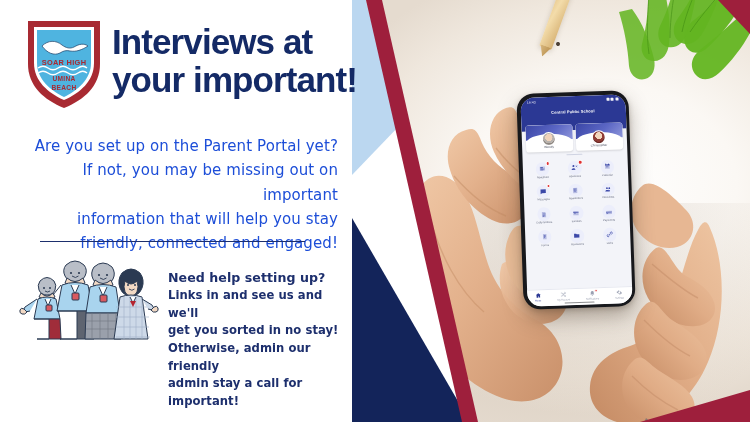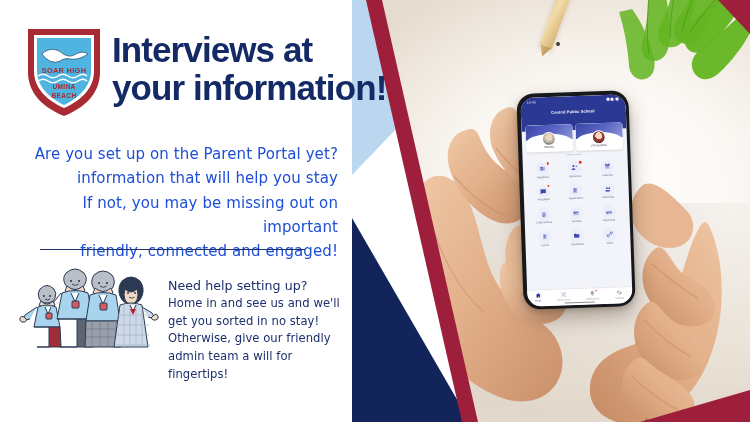--- a/index.html
+++ b/index.html
@@ -84,41 +84,41 @@
   .tab { display:flex; flex-direction:column; align-items:center; gap:1px; position:relative; }
   .tab svg { width:6px; height:6px; }
   .tab-label { font-size:2.4px; color:#8a90a4; }
   .tab.active .tab-label { color:#2b3894; }
   .tab-badge { position:absolute; right:1px; top:-.5px; width:3.4px; height:3.4px;
      border-radius:50%; background:#e03232; border:.5px solid #fff; }
   .home-ind { position:absolute; left:50%; bottom:1.5px; transform:translateX(-50%);
      width:30px; height:1.4px; border-radius:1px; background:#1c1d22; opacity:.5; }
 
   
-  .content { position:absolute; left:0; top:12px; width:400px; height:380px; }
+  .content { position:absolute; left:0; top:4px; width:400px; height:380px; }
 
   .crest { position:absolute; left:22px; top:12px; width:84px; height:96px; }
 
   .headline { position:absolute; left:112px; top:19px; width:310px;
      font-size:35px; font-weight:bold; line-height:1.08; color:#142a66;
      letter-spacing:-.9px; }
   .headline .l2 { display:block; }
 
   .para { position:absolute; left:18px; top:130px; width:320px;
      text-align:right; color:#1d4ed8; font-size:15px; line-height:1.62;
      font-family:"DejaVu Sans", sans-serif; letter-spacing:.1px; }
   .para span { display:block; }
 
   .divider { position:absolute; left:40px; top:237px; width:265px; height:1.4px; background:#1d2f6d; }
 
   .students { position:absolute; left:14px; top:247px; width:152px; height:92px; }
 
   .para2 { position:absolute; left:168px; top:264px; width:178px;
      color:#1d2f6d; font-size:11.6px; line-height:1.52;
-     font-family:"DejaVu Sans", sans-serif; letter-spacing:.05px; }
+     font-family:"DejaVu Sans", sans-serif; letter-spacing:.05px;font-weight:bold; }
   .para2 .q { font-size:12.6px; display:block; }
   .para2 span { display:block; }
 </style>
 </head>
 <body>
 
 <div class="stage">
 
   <svg class="bg-svg" viewBox="0 0 750 422">
     <rect x="0" y="0" width="750" height="422" fill="#ffffff"></rect>
@@ -418,27 +418,27 @@
         <path d="M16 52 q5 -3.5 10 0 t10 0 t10 0 t10 0 t9 0"></path>
         <path d="M16 57 q5 -3.5 10 0 t10 0 t10 0 t10 0 t9 0"></path>
       </g>
       <text x="42" y="49" text-anchor="middle" font-family="Liberation Sans, sans-serif" font-size="7.4" font-weight="bold" fill="#a82a32" letter-spacing=".3">SOAR HIGH</text>
       <text x="42" y="65" text-anchor="middle" font-family="Liberation Sans, sans-serif" font-size="6.6" font-weight="bold" fill="#a82a32" letter-spacing=".3">UMINA</text>
       <text x="42" y="74" text-anchor="middle" font-family="Liberation Sans, sans-serif" font-size="6.6" font-weight="bold" fill="#a82a32" letter-spacing=".3">BEACH</text>
     </svg>
 
     <h1 class="headline">
       <span class="l1">Interviews at</span>
-      <span class="l2">your information!</span>
+      <span class="l2">your important!</span>
     </h1>
 
     <div class="para">
       <span>Are you set up on the Parent Portal yet?</span>
+      <span>If not, you may be missing out on important</span>
       <span>information that will help you stay</span>
-      <span>If not, you may be missing out on important</span>
       <span>friendly, connected and engaged!</span>
     </div>
 
     <div class="divider"></div>
 
     <svg class="students" viewBox="0 0 152 92">
       <g stroke="#2b3a52" stroke-width="1" fill="none" stroke-linejoin="round">
 
         <g>
           <path d="M26 30 q7 -7 14 0 q3 4 1 9 q-2 5 -8 5 q-6 0 -8 -5 q-2 -5 1 -9 z" fill="#b9bec7"></path>
@@ -497,20 +497,20 @@
           <path d="M116 46 l3 6 l3 -6" fill="#fff"></path>
           <path d="M116 50 l6 0 l-3 6 z" fill="#b5242f" stroke="none"></path>
           <path d="M128 48 l10 6 q3 3 0 5 l-4 -1" fill="#cdd9e8"></path>
           <path d="M140 56 q3 -2 4 1 q1 3 -2 4 q-3 1 -5 -2 z" fill="#f2d9c4"></path>
         </g>
       </g>
     </svg>
 
     <div class="para2">
       <span class="q">Need help setting up?</span>
-      <span>Home in and see us and we'll</span>
+      <span>Links in and see us and we'll</span>
       <span>get you sorted in no stay!</span>
-      <span>Otherwise, give our friendly</span>
-      <span>admin team a will for</span>
-      <span>fingertips!</span>
+      <span>Otherwise, admin our friendly</span>
+      <span>admin stay a call for</span>
+      <span>important!</span>
     </div>
   </div>
 </div>
 
 </body></html>

